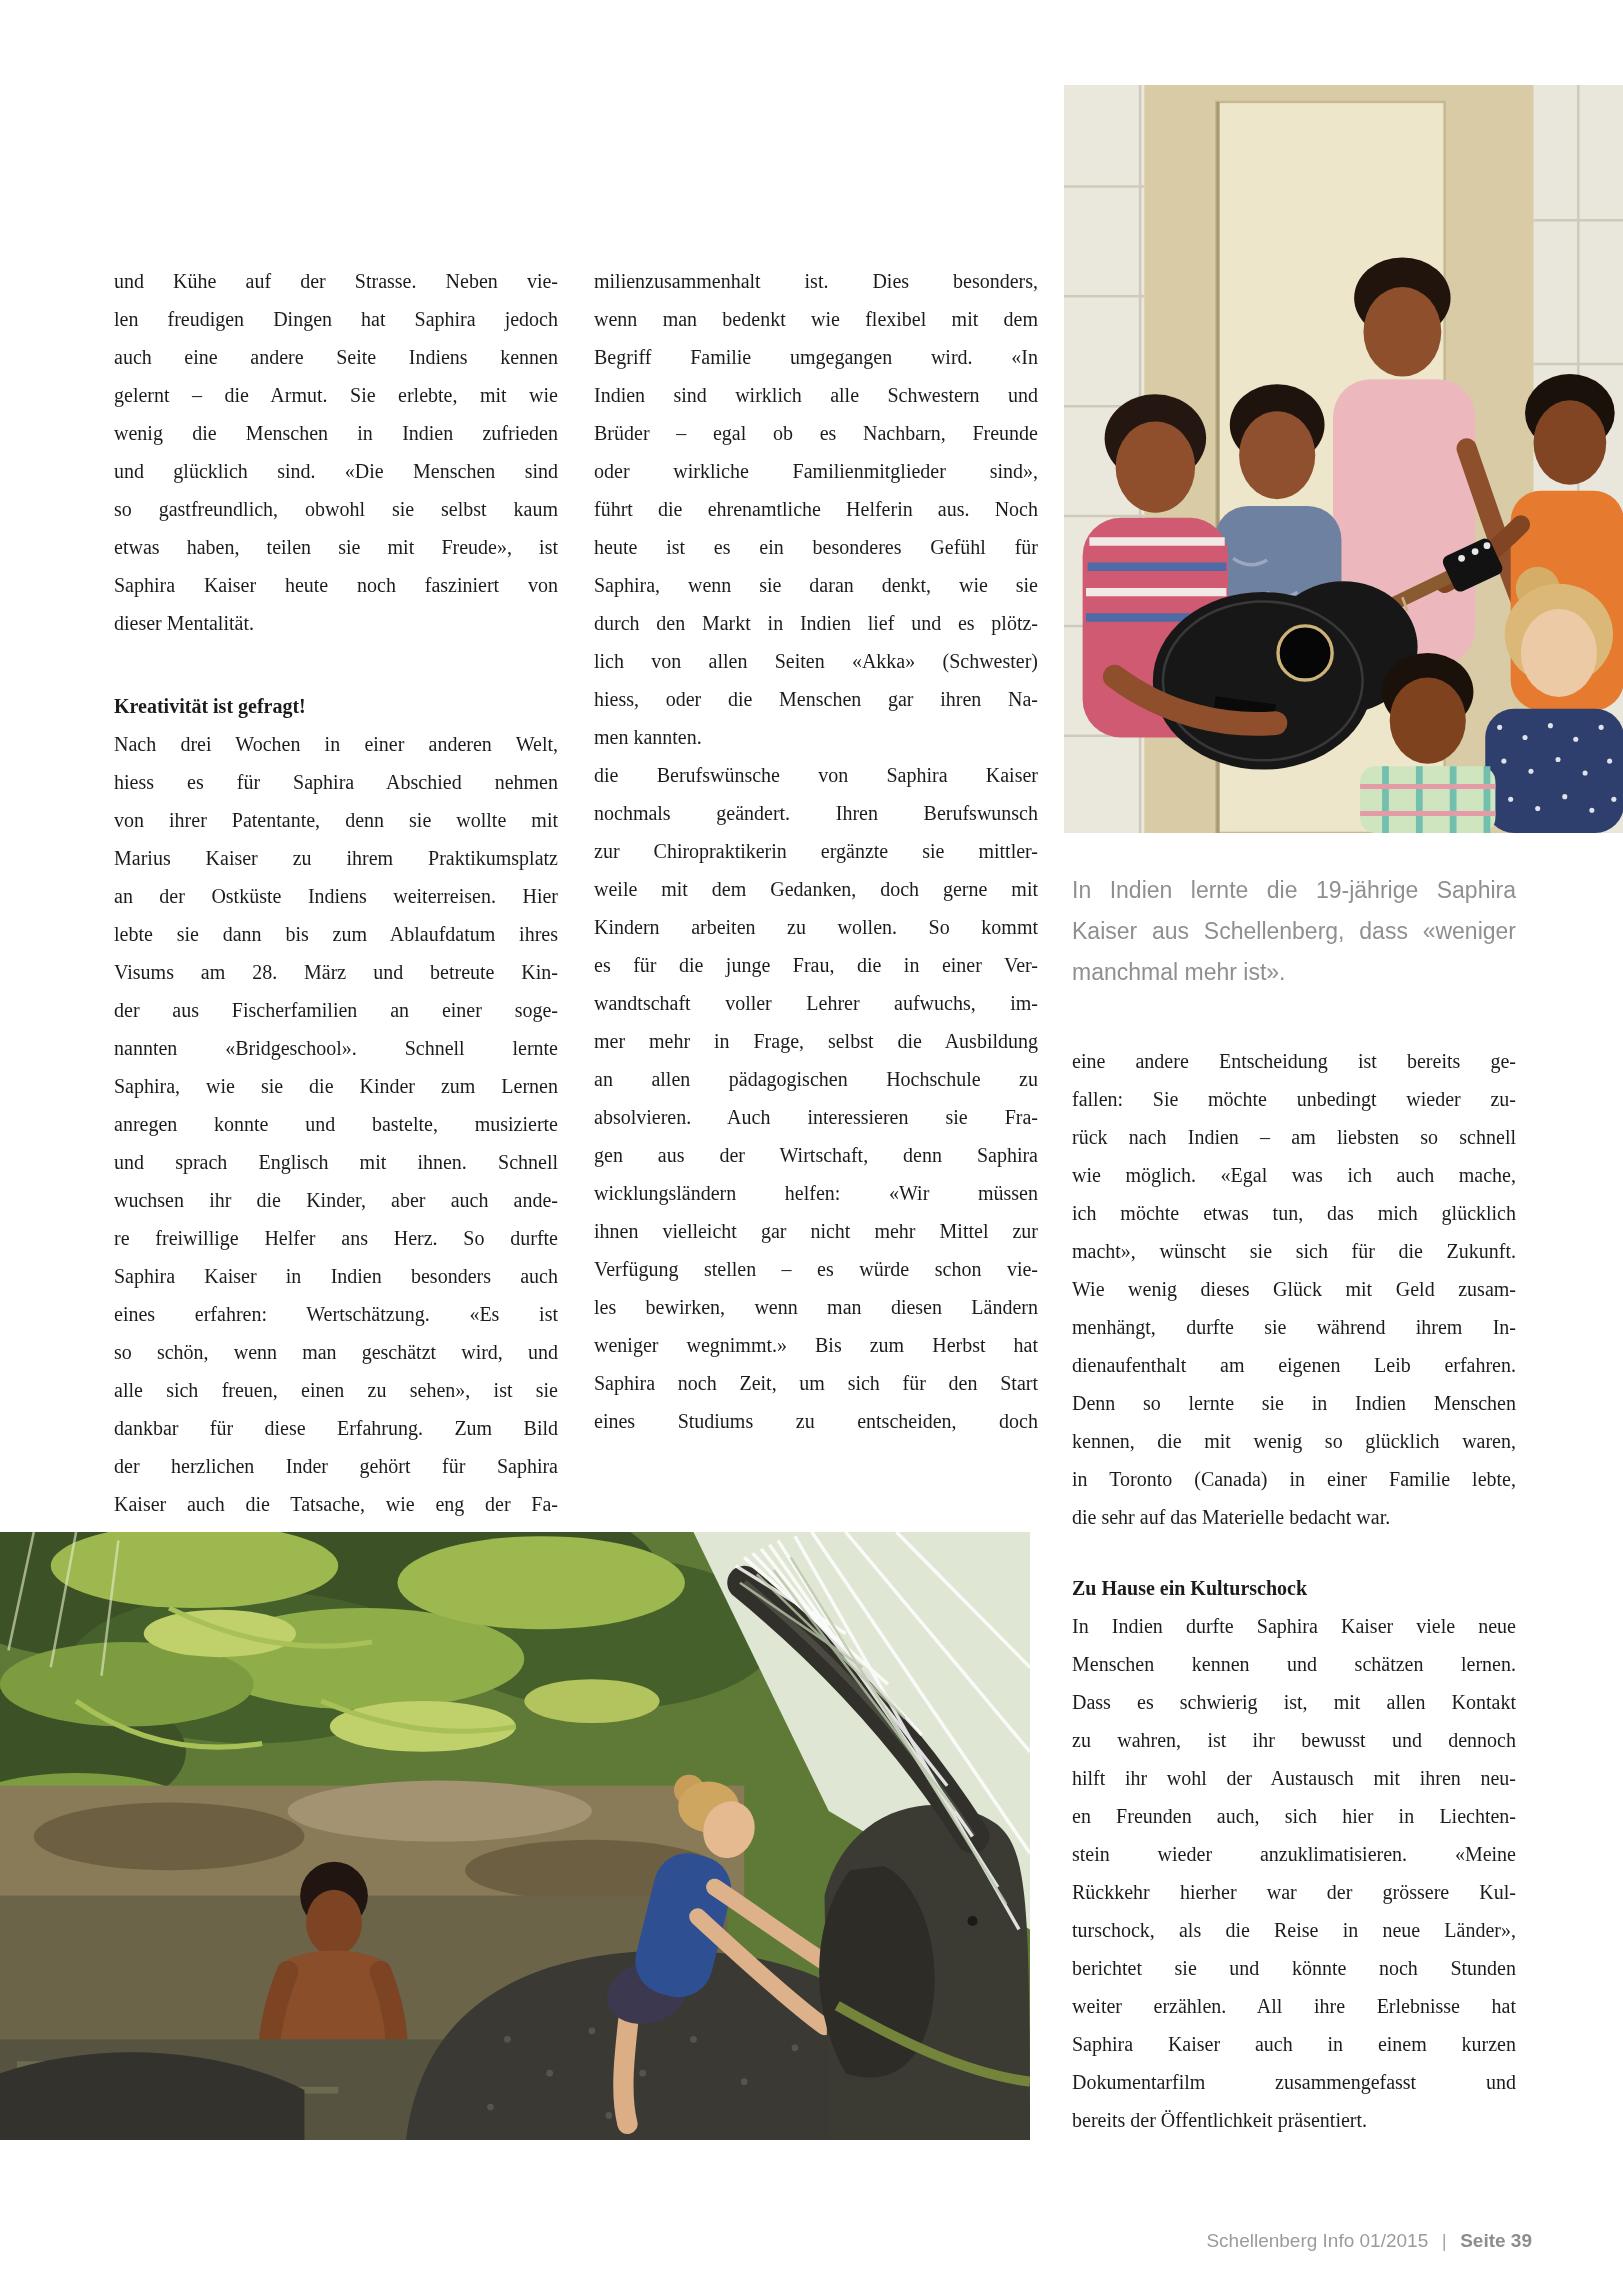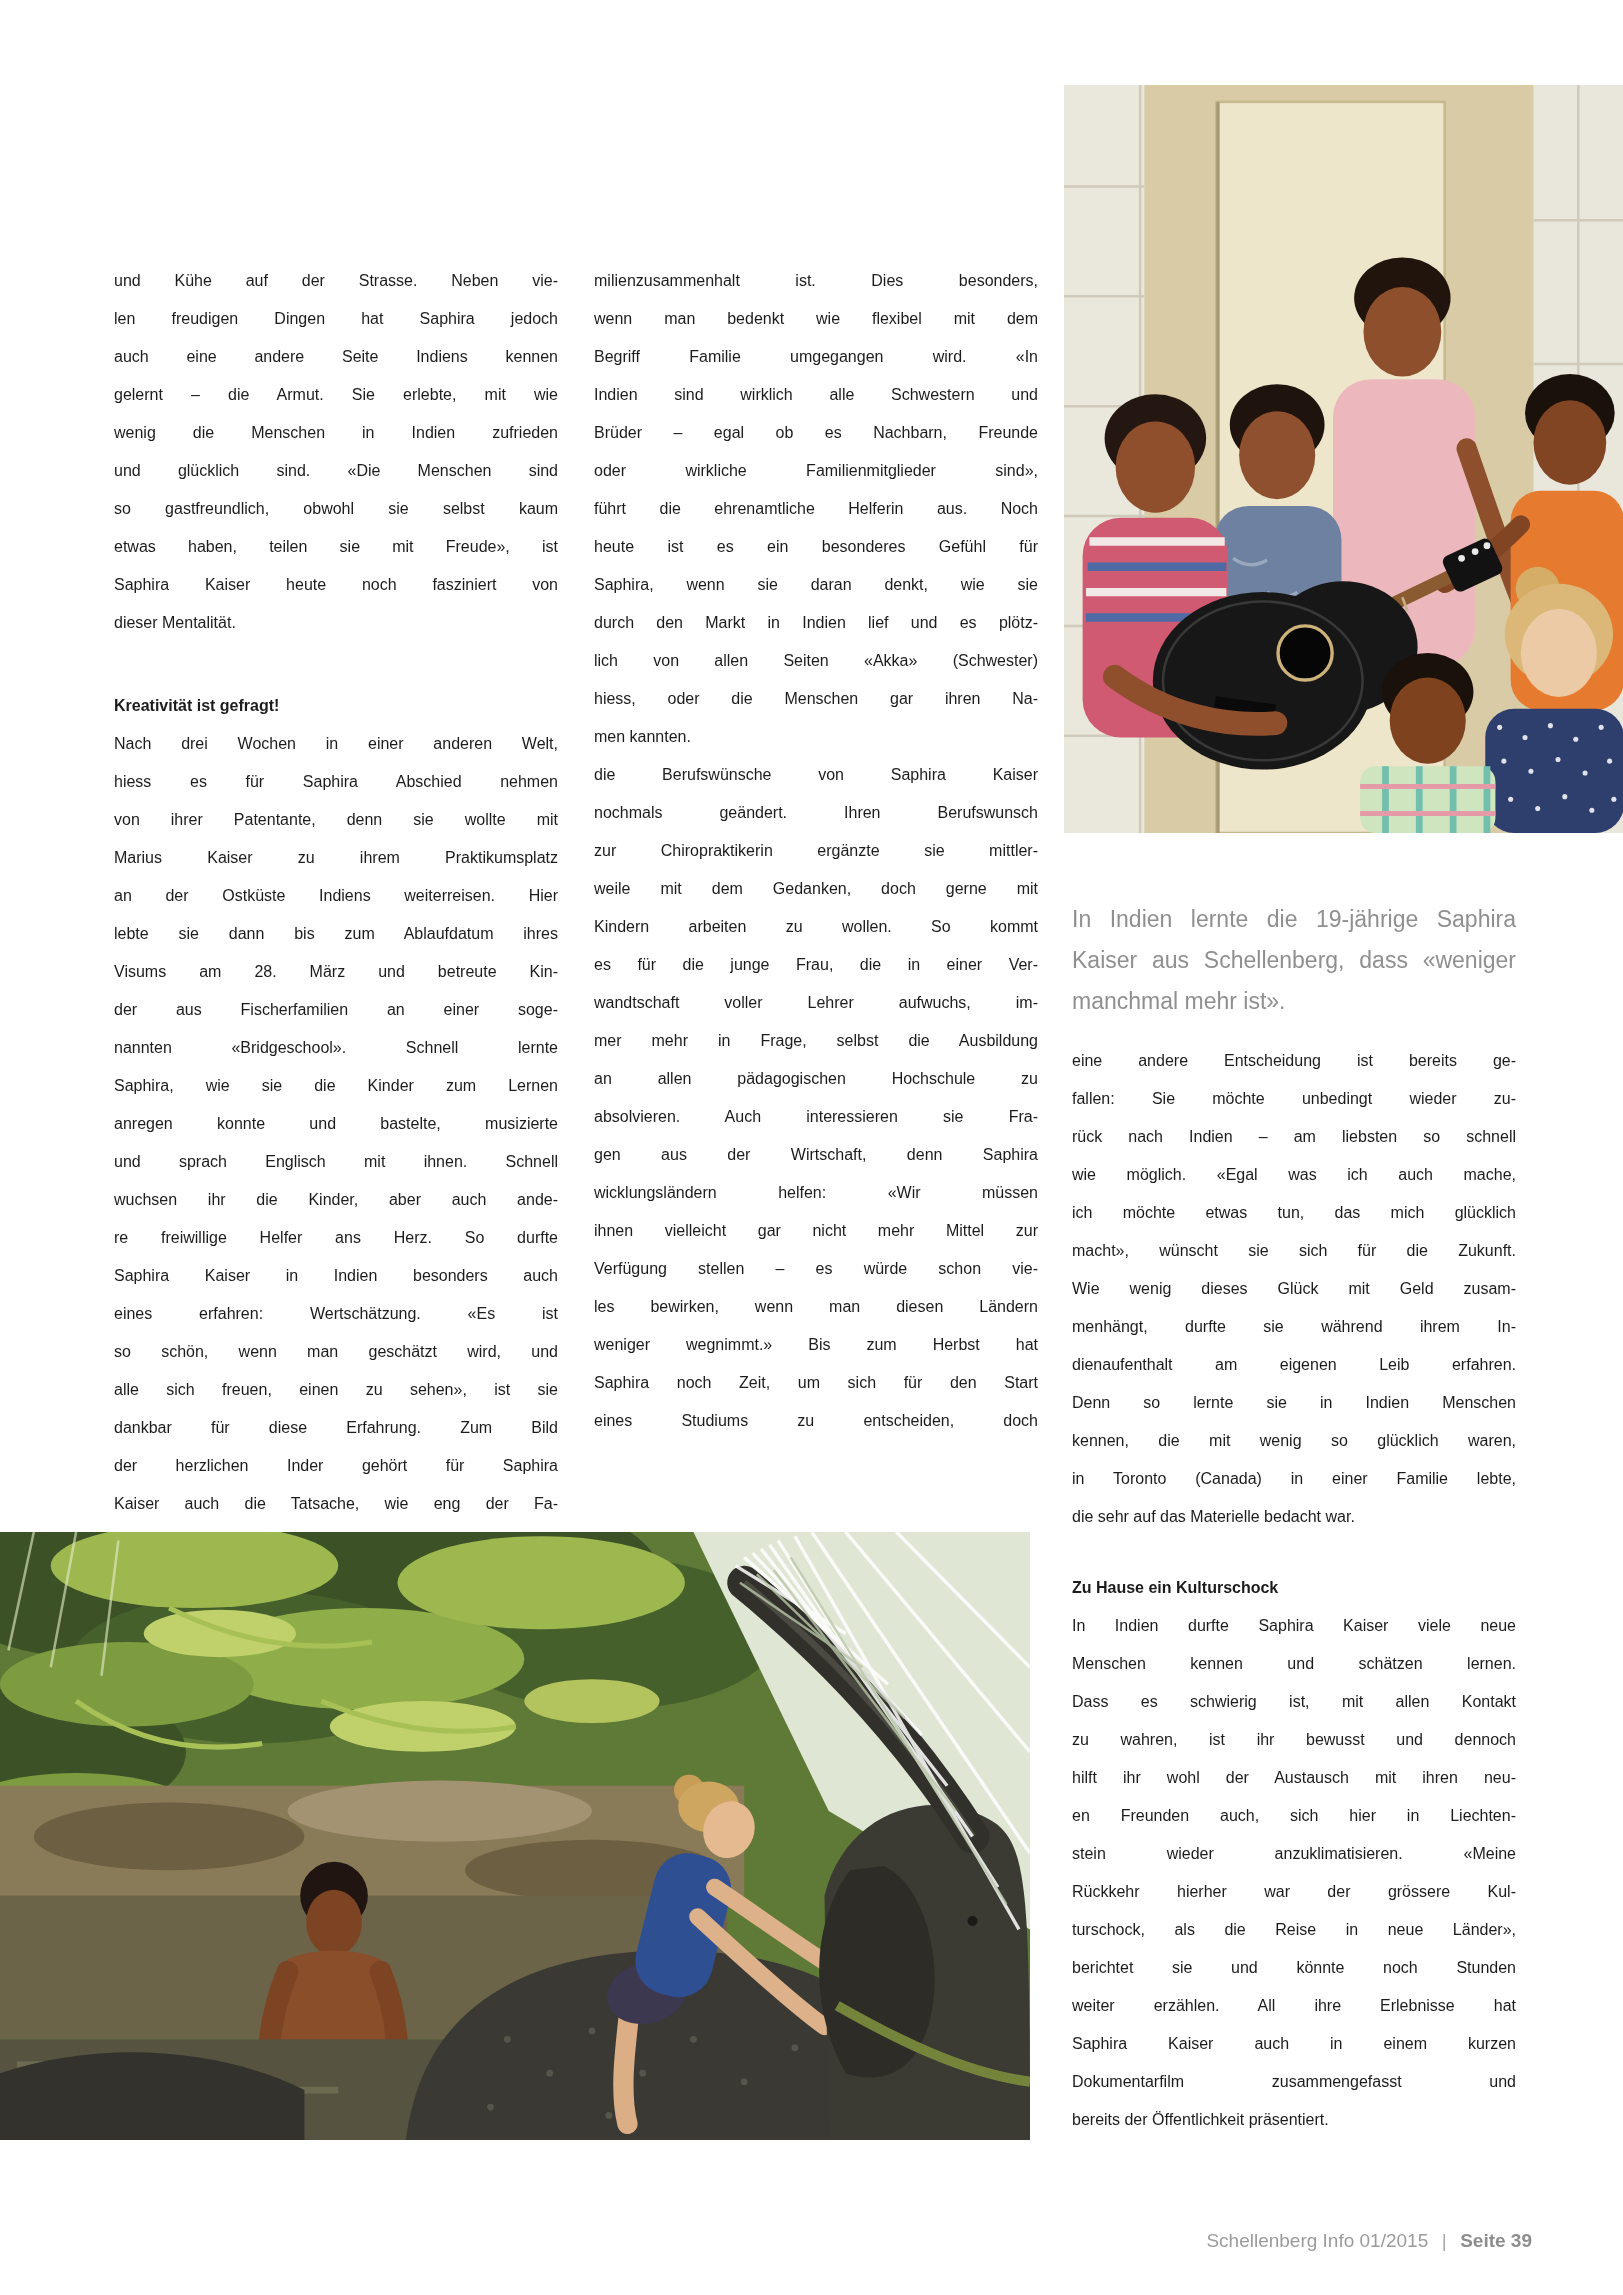--- a/index.html
+++ b/index.html
@@ -7,23 +7,24 @@
   body {
     position:relative;
     width:1623px; height:2295px;
     font-family:"Liberation Sans","DejaVu Sans",sans-serif;
     color:#1c1c1c;
     overflow:hidden;
   }
   .col {
     position:absolute;
     width:444px;
-    font-size:16px;
+    font-size:20px;
     line-height:38px;
     overflow:hidden;
+    font-family:Liberation Serif, serif;
   }
   .line { white-space:normal; }
   .line.j { text-align:justify; text-align-last:justify; }
   .heading { font-weight:700; }
   .caption {
     position:absolute;
     width:444px;
     font-size:23px;
     line-height:41px;
     color:#8f8f8f;
@@ -325,21 +326,21 @@
       <div class="line j">wicklungsländern helfen: «Wir müssen</div>
       <div class="line j">ihnen vielleicht gar nicht mehr Mittel zur</div>
       <div class="line j">Verfügung stellen – es würde schon vie-</div>
       <div class="line j">les bewirken, wenn man diesen Ländern</div>
       <div class="line j">weniger wegnimmt.» Bis zum Herbst hat</div>
       <div class="line j">Saphira noch Zeit, um sich für den Start</div>
       <div class="line j">eines Studiums zu entscheiden, doch</div>
     </div>
 </div>
 
-<div class="caption" style="left:1072px; top:870px;margin-top:29px;">
+<div class="caption" style="left:1072px; top:870px;">
     <div class="line j">In Indien lernte die 19-jährige Saphira</div>
     <div class="line j">Kaiser aus Schellenberg, dass «weniger</div>
     <div class="line">manchmal mehr ist».</div>
   </div>
 
 <div class="col" style="left:1072px; top:1042px;">
   <div class="para">
       <div class="line j">eine andere Entscheidung ist bereits ge-</div>
       <div class="line j">fallen: Sie möchte unbedingt wieder zu-</div>
       <div class="line j">rück nach Indien – am liebsten so schnell</div>

